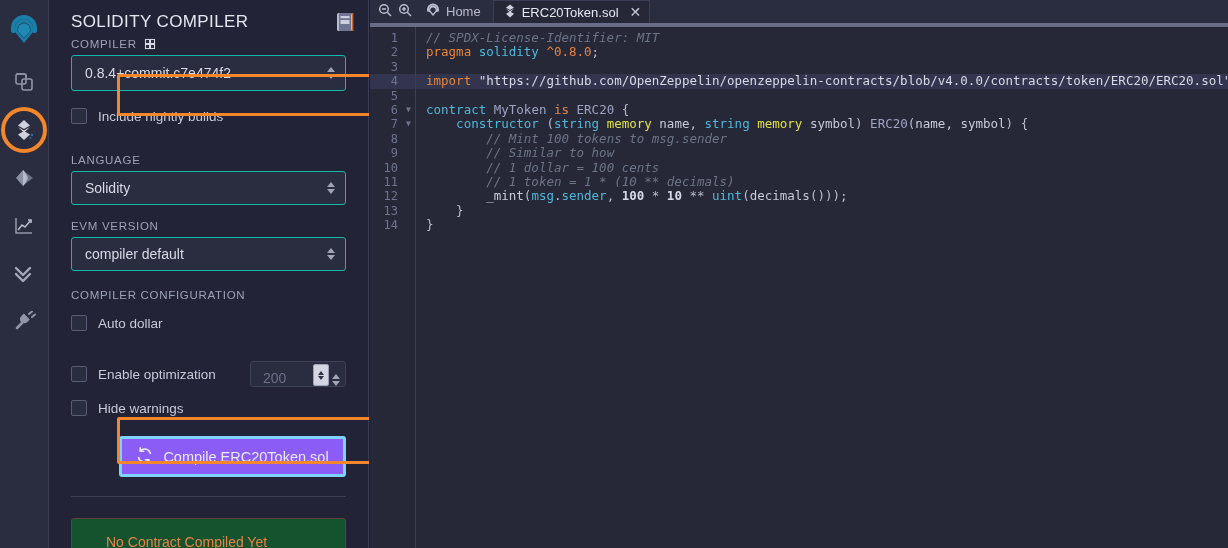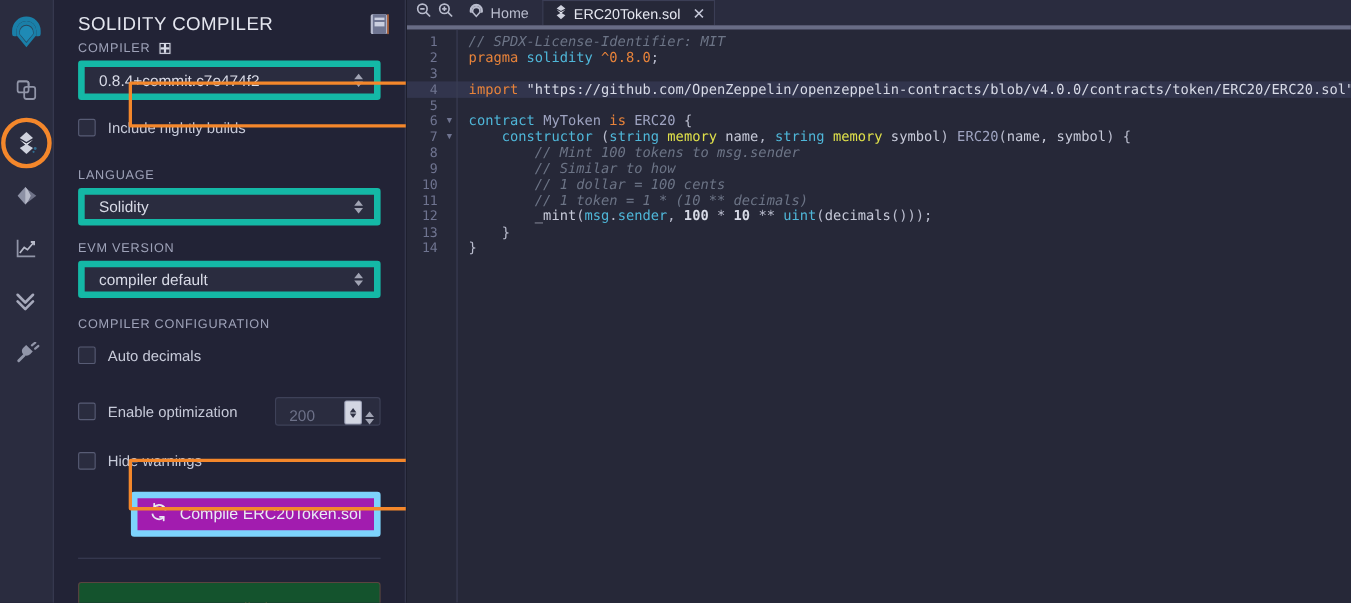--- a/index.html
+++ b/index.html
@@ -63,21 +63,21 @@
     font-size: 11.5px;
     letter-spacing: 0.7px;
     margin-bottom: 5px;
     display: flex; align-items: center; gap: 7px;
   }
   .plus-icon { width: 12px; height: 12px; cursor: pointer; }
 
   .select-box {
     height: 34px;
     background: #2a2c3f;
-    border: 6px solid #14b8a6;
+    border: 1px solid #14b8a6;
     border-radius: 3px;
     display: flex; align-items: center; justify-content: space-between;
     padding: 0 10px 0 13px;
     color: #d8dae6;
     font-size: 14px;
     cursor: pointer;
   }
   .spin { display: flex; flex-direction: column; gap: 2px; opacity: .75; }
   .spin i {
     display: block; width: 0; height: 0;
@@ -138,22 +138,22 @@
     align-items: center; justify-content: center;
     gap: 1px;
     cursor: pointer;
   }
   .nstep i { display:block; width:0; height:0; border-left:3px solid transparent; border-right:3px solid transparent;}
   .nstep i.up { border-bottom: 4px solid #2f3245; }
   .nstep i.down { border-top: 4px solid #2f3245; }
 
   .compile-btn {
     height: 41px;
-    background: #a21caf;
-    border: 6px solid #7dd3fc;
+    background: #8b5cf6;
+    border: 3px solid #7dd3fc;
     border-radius: 3px;
     display: flex; align-items: center; justify-content: center;
     gap: 10px;
     color: #e9ebf3;
     font-size: 14.5px;
     cursor: pointer;
     margin-left: 48px;
   }
   .panel-divider {
     border-top: 1px solid #3b3e55;
@@ -400,24 +400,24 @@
             <i class="down"></i>
           </span>
       </div>
 
       <div class="field-label" style="margin-top:18px;margin-bottom:2px;">
         <span>COMPILER CONFIGURATION</span>
       </div>
 
       <div class="check-row" style="margin-top:12px;">
         <span class="cbox"></span>
-        <span class="check-label">Auto decimals</span>
-      </div>
-
-      <div class="check-row" style="margin:22px 0;">
+        <span class="check-label">Auto dollar</span>
+      </div>
+
+      <div class="check-row" style="margin:11px 0;">
         <span class="cbox"></span>
         <span class="check-label">Enable optimization</span>
         <span class="opt-runs">
           <span class="val">200</span>
           <span class="nstep">
               <i class="up"></i>
               <i class="down"></i>
             </span>
           <span class="spin" style="margin-left:3px;">
               <i class="up"></i>

